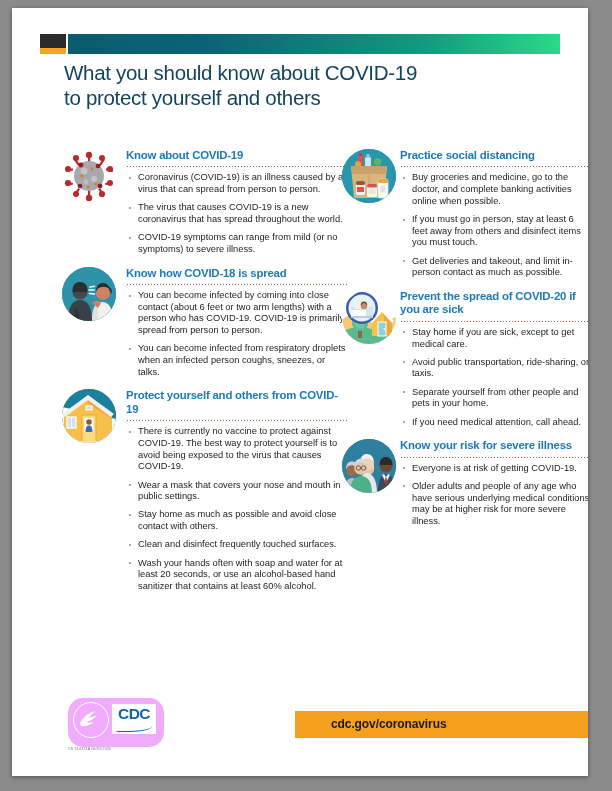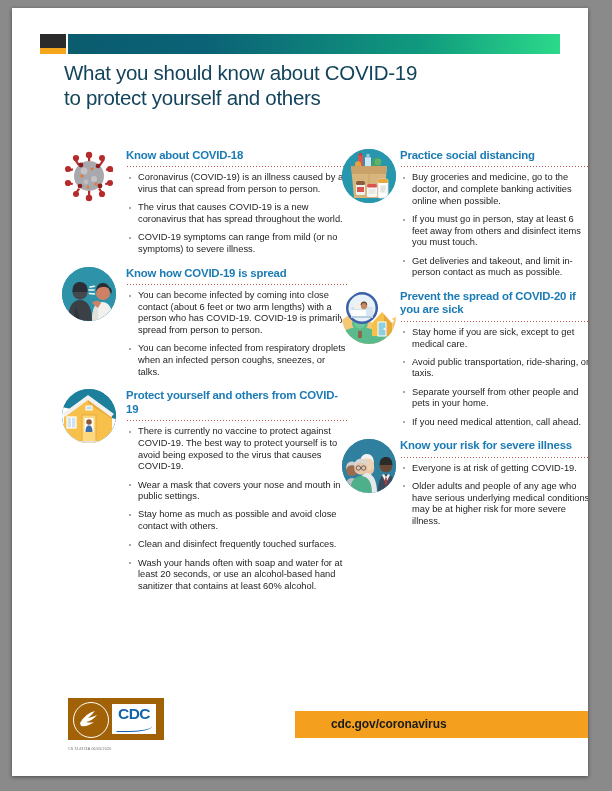--- a/index.html
+++ b/index.html
@@ -37,22 +37,22 @@
      letter-spacing:-.2px;margin:8px 0 0 0;}
   .rule{height:1px;margin:4px 0 5px 0;
      background-image:radial-gradient(circle,#b9544f 45%,rgba(0,0,0,0) 46%);
      background-size:3px 1px;background-repeat:repeat-x;}
   ul.bl{list-style:none;margin:0;padding:0;}
   ul.bl li{position:relative;padding-left:12px;margin-bottom:6.5px;
      font-size:9.3px;line-height:11.7px;color:#1d1d1d;}
   ul.bl li:before{content:"";position:absolute;left:3px;top:4.6px;
      width:2px;height:2px;background:#8c8c8c;border-radius:50%;}
   
-  .cdclogo{position:absolute;left:56px;top:690px;width:96px;height:42px;
-     background:#a16207;border-radius:0;}
+  .cdclogo{position:absolute;left:56px;top:690px;width:96px;height:49px;
+     background:#f0abfc;border-radius:15px;}
   .cdclogo .hhs{position:absolute;left:5px;top:4px;width:34px;height:34px;
      border:1.4px solid #ffffff;border-radius:50%;}
   .cdclogo .bird{position:absolute;left:10px;top:11px;width:23px;height:20px;}
   .cdclogo .cdcbox{position:absolute;left:44px;top:6px;width:44px;height:30px;
      background:#ffffff;}
   .cdclogo .cdctxt{position:absolute;left:0;top:1px;width:44px;text-align:center;
      color:#1263ac;font-weight:bold;font-size:15.5px;letter-spacing:-.5px;}
   .cdclogo .swoosh{position:absolute;left:4px;bottom:2px;width:36px;height:9px;
      border-bottom:1.6px solid #1263ac;border-radius:0 0 60% 10%;}
   .pubcode{position:absolute;left:56px;top:739px;font-size:3.6px;color:#6d6d6d;
@@ -122,21 +122,21 @@
           </g>
           <g fill="#8e1f1f">
             <circle cx="19" cy="16" r="2.4"></circle>
               <circle cx="36" cy="17" r="2.3"></circle>
             <circle cx="38" cy="37" r="2.4"></circle>
               <circle cx="18" cy="37" r="2.3"></circle>
           </g>
         </svg>
       </div>
       <div class="body">
-        <div class="hd">Know about COVID-18</div>
+        <div class="hd">Know about COVID-19</div>
         <div class="rule"></div>
         <ul class="bl">
           <li>Coronavirus (COVID-19) is an illness caused by a virus that can spread from person to person.</li>
           <li>The virus that causes COVID-19 is a new coronavirus that has spread throughout the world.</li>
           <li>COVID-19 symptoms can range from mild (or no symptoms) to severe illness.</li>
         </ul>
       </div>
     </div>
 
     <div class="sect">
@@ -160,21 +160,21 @@
             </g>
             <g stroke="#ffffff" stroke-width="1.5" stroke-linecap="round" fill="none" opacity=".95">
               <path d="M27 23 L32 23"></path>
                 <path d="M27.5 26.5 L32.5 27"></path>
                 <path d="M28 20 L32.5 19.2"></path>
             </g>
           </svg>
         </div>
       </div>
       <div class="body">
-        <div class="hd">Know how COVID-19 is spread</div>
+        <div class="hd">Know how COVID-18 is spread</div>
         <div class="rule"></div>
         <ul class="bl">
           <li>You can become infected by coming into close contact (about 6 feet or two arm lengths) with a person who has COVID-19. COVID-19 is primarily spread from person to person.</li>
           <li>You can become infected from respiratory droplets when an infected person coughs, sneezes, or talks.</li>
         </ul>
       </div>
     </div>
 
     <div class="sect">
       <div class="ico">

